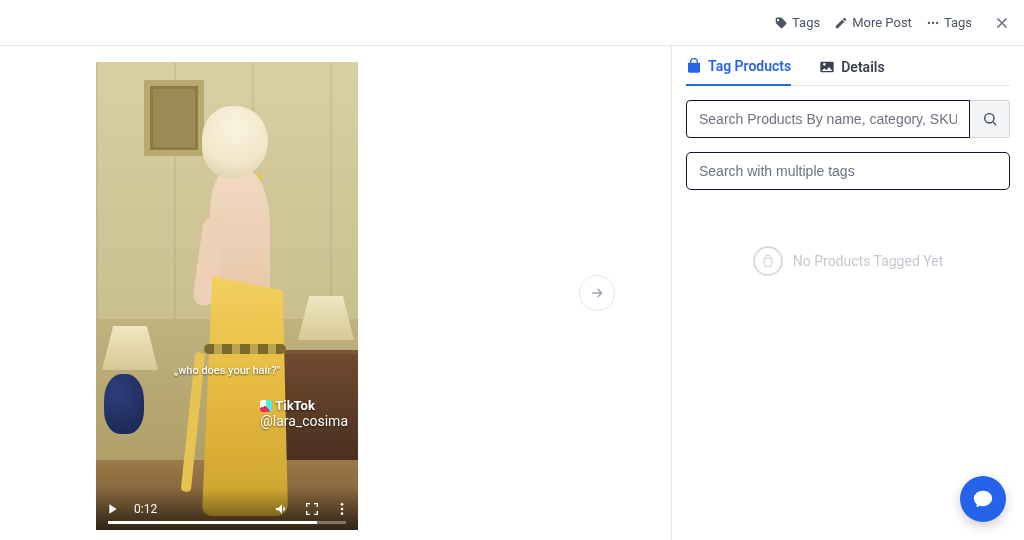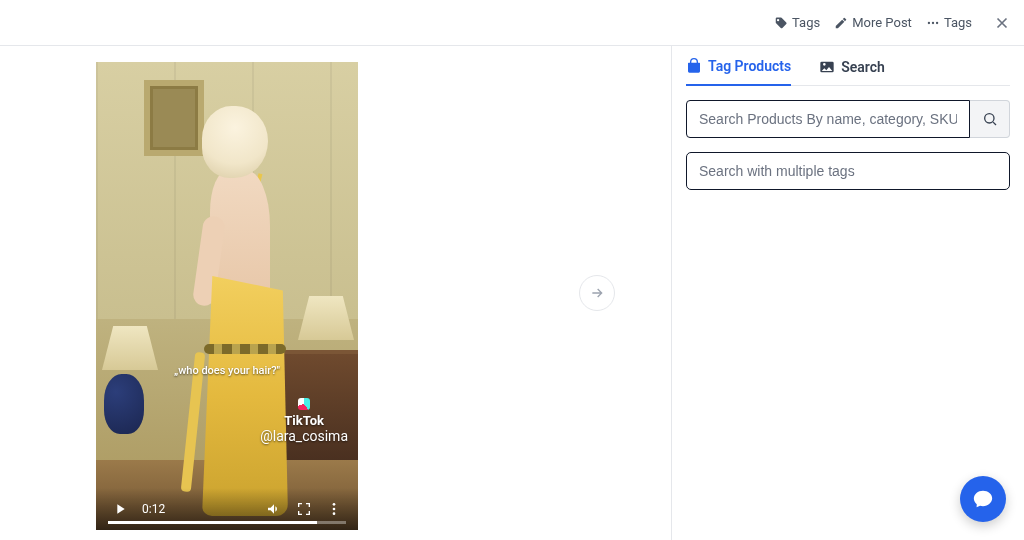--- a/index.html
+++ b/index.html
@@ -172,40 +172,40 @@
     }
     .tiktok-mark {
       position:absolute;
       right:10px; top:336px;
       color:#fff;
       text-align:left;
     }
     .tiktok-logo {
       font-size:13px; font-weight:700;
       text-shadow:0 1px 2px rgba(0,0,0,0.6);
-      display:flex; align-items:center; gap:3px;flex-direction:column;
+      display:flex; align-items:center; gap:3px;
     }
     .tiktok-note {
       width:12px; height:12px;
       background: conic-gradient(#48f0e7 0 40%, #f4275f 40% 70%, #fff 70% 100%);
       border-radius:3px;
     }
     .tiktok-user {
       font-size:14px;
       text-shadow:0 1px 2px rgba(0,0,0,0.6);
     }
     
     .vcontrols {
       position:absolute;
       left:0; right:0; bottom:0;
       height:42px;
       background: linear-gradient(180deg, rgba(0,0,0,0) 0%, rgba(0,0,0,0.55) 100%);
       display:flex;
       align-items:center;
-      padding: 0 16px;
+      padding: 0 8px;
       gap:14px;
       color:#fff;
       font-size:12px;
     }
     .vcontrols .cicon { width:16px; height:16px; display:flex; align-items:center; justify-content:center; cursor:pointer; }
     .vcontrols .spacer { flex:1; }
     .progress {
       position:absolute;
       left:12px; right:12px; bottom:6px;
       height:3px;
@@ -424,38 +424,47 @@
             </svg>
         </span>
         <span>Tag Products</span>
       </div>
       <div class="tab">
         <span class="ticon">
           <svg viewBox="0 0 24 24" width="16" height="16" fill="currentColor">
               <path d="M4 4h16a2 2 0 0 1 2 2v12a2 2 0 0 1-2 2H4a2 2 0 0 1-2-2V6a2 2 0 0 1 2-2zm0 14h16l-5-6-4 5-3-3-4 4zm4-8a2 2 0 1 0 0-4 2 2 0 0 0 0 4z"></path>
             </svg>
         </span>
-        <span>Search</span>
+        <span>Details</span>
       </div>
     </div>
 
     <div class="search-row">
       <input type="text" placeholder="Search Products By name, category, SKU" style="">
       <div class="search-btn">
         <svg viewBox="0 0 24 24" width="16" height="16" fill="none" stroke="currentColor" stroke-width="2">
             <circle cx="11" cy="11" r="7"></circle>
             <path d="M21 21l-4.3-4.3"></path>
           </svg>
       </div>
     </div>
 
     <div class="search-row full">
       <input type="text" placeholder="Search with multiple tags" style="">
     </div>
 
+    <div class="empty-state">
+      <span class="empty-ico">
+        <svg viewBox="0 0 24 24" width="16" height="16" fill="none" stroke="currentColor" stroke-width="2">
+            <path d="M6 8h12l-1 12H7L6 8z"></path>
+            <path d="M9 8V6a3 3 0 0 1 6 0v2"></path>
+          </svg>
+      </span>
+      <span>No Products Tagged Yet</span>
+    </div>
   </div>
 </div>
 
 <div class="chat-fab">
   <svg viewBox="0 0 24 24" width="22" height="22" fill="#fff">
       <path d="M12 3C6.5 3 2 6.8 2 11.5c0 2.4 1.2 4.6 3.2 6.1L5 21l3.8-1.6c1 .3 2.1.4 3.2.4 5.5 0 10-3.8 10-8.5S17.5 3 12 3z"></path>
     </svg>
 </div>
 
 </body></html>

